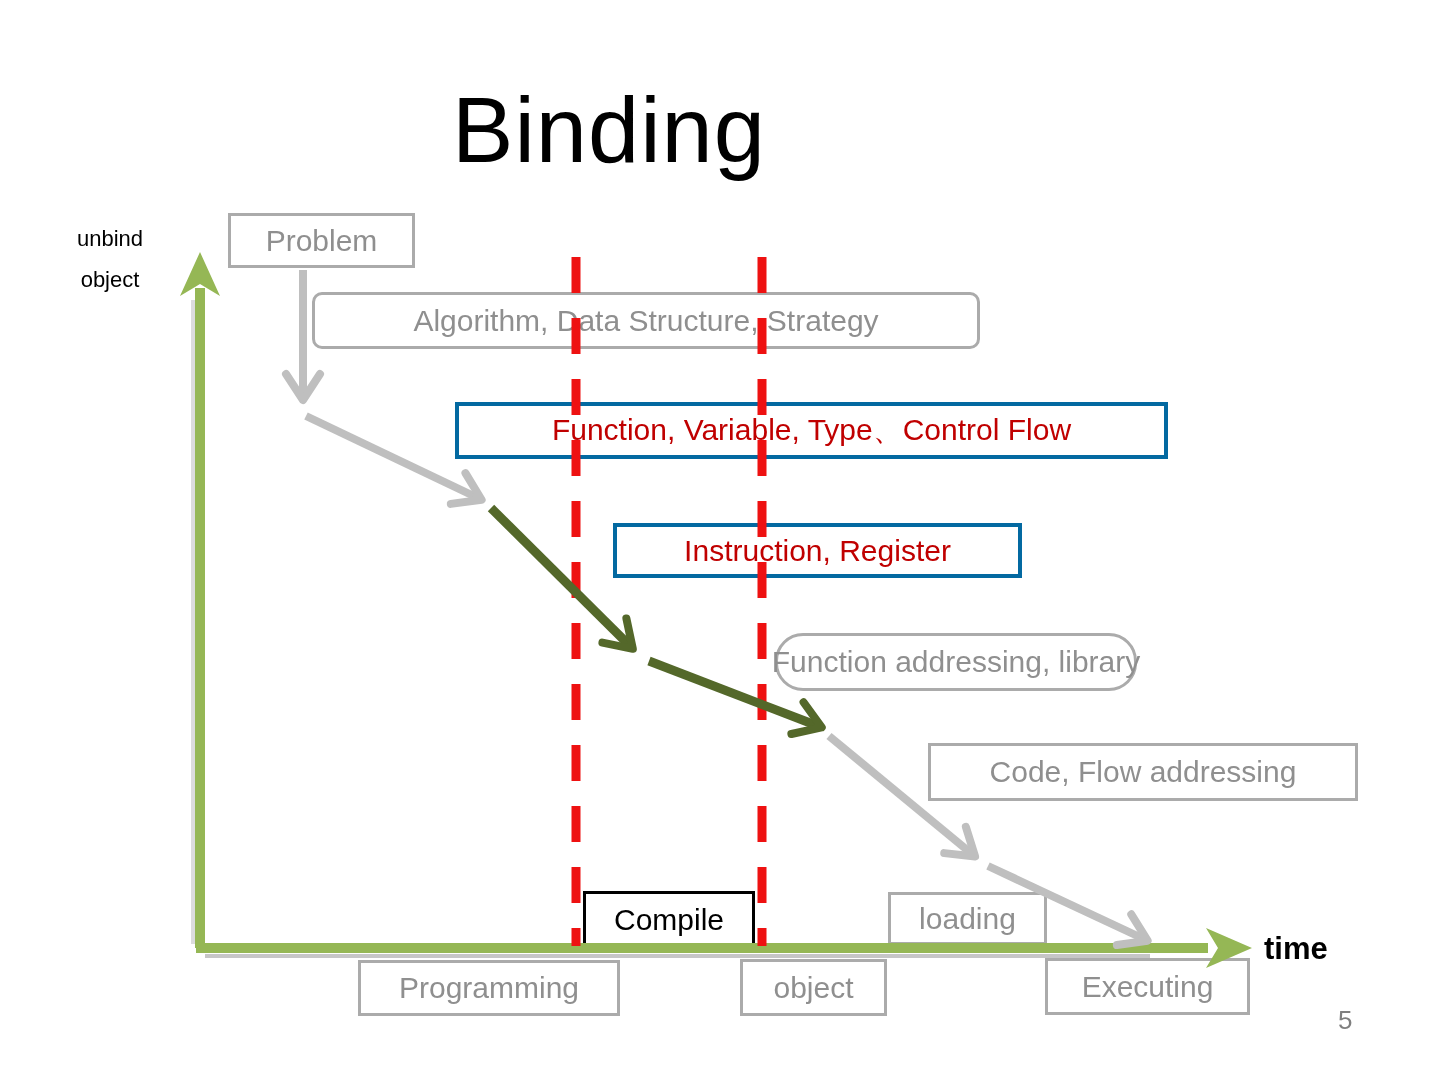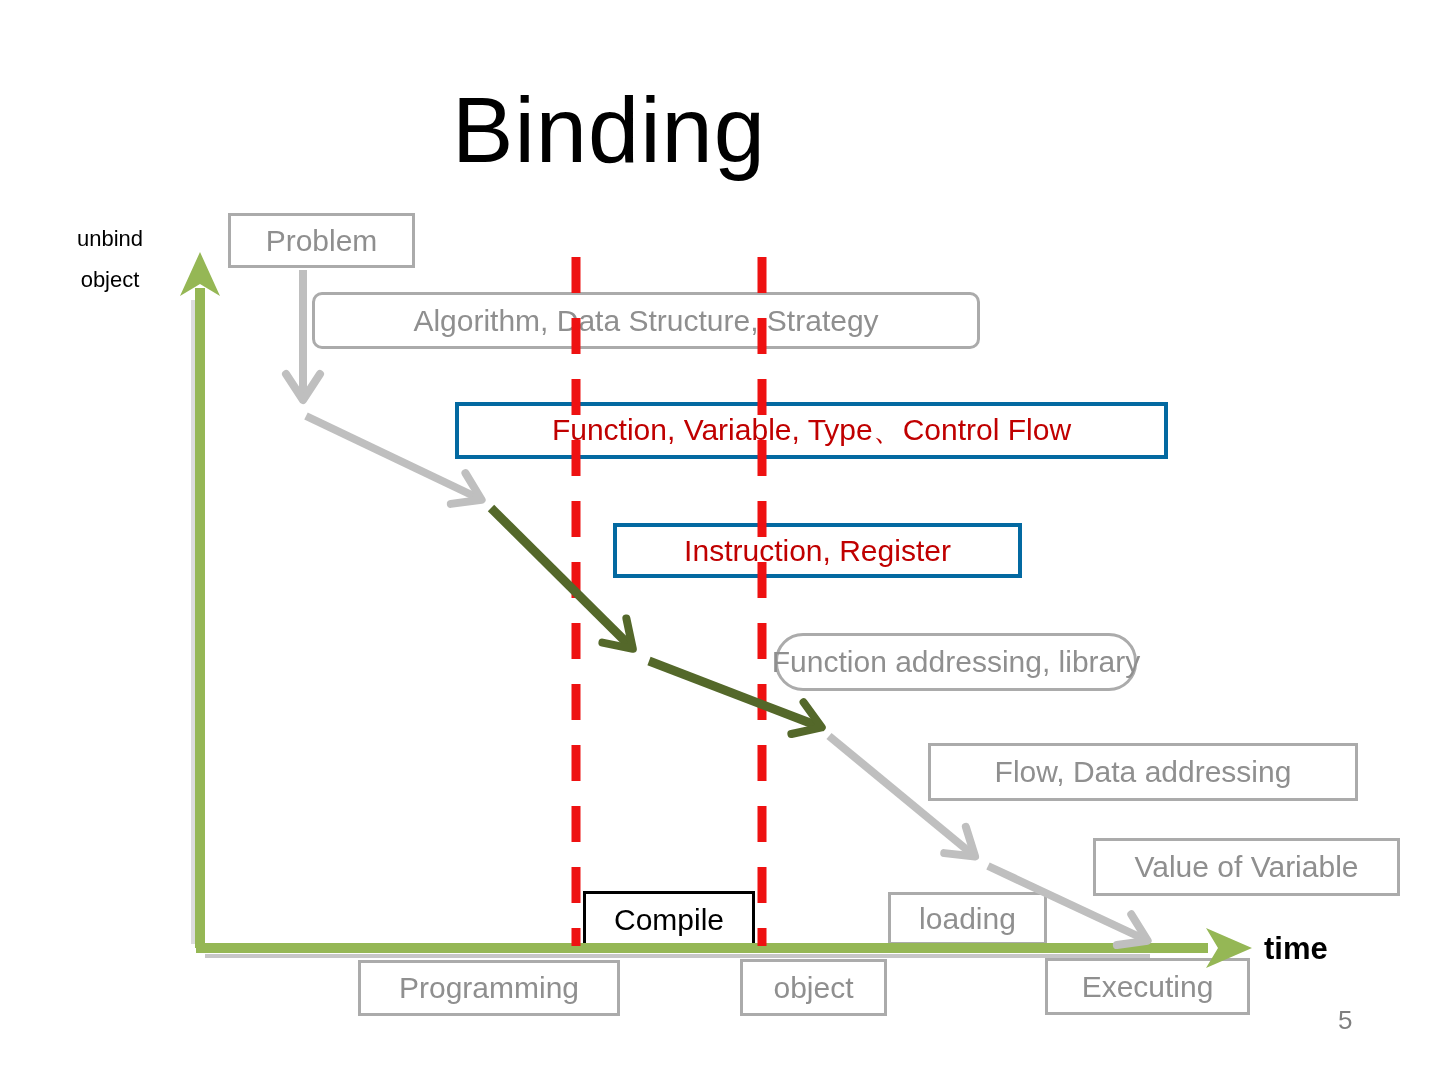--- a/index.html
+++ b/index.html
@@ -65,22 +65,21 @@
     <span>object</span>
   </div>
 
   <div class="x-label">time</div>
 
   <div class="box gray b-problem">Problem</div>
   <div class="box gray b-algorithm">Algorithm, Data Structure, Strategy</div>
   <div class="box red b-funcvar">Function, Variable, Type、Control Flow</div>
   <div class="box red b-instruction">Instruction, Register</div>
   <div class="box gray b-funcaddr">Function addressing, library</div>
-  <div class="box gray b-codedata">Flow, Data addressing</div>
-  <div class="box gray b-valuevar">Value of Variable</div>
+  <div class="box gray b-codedata">Code, Flow addressing</div>
 
   <div class="box black s-compile">Compile</div>
   <div class="box gray s-loading">loading</div>
   <div class="box gray s-programming">Programming</div>
   <div class="box gray s-linking">object</div>
   <div class="box gray s-executing">Executing</div>
 
   <div class="page-num">5</div>
 
   <svg class="overlay" viewBox="0 0 1440 1080">

